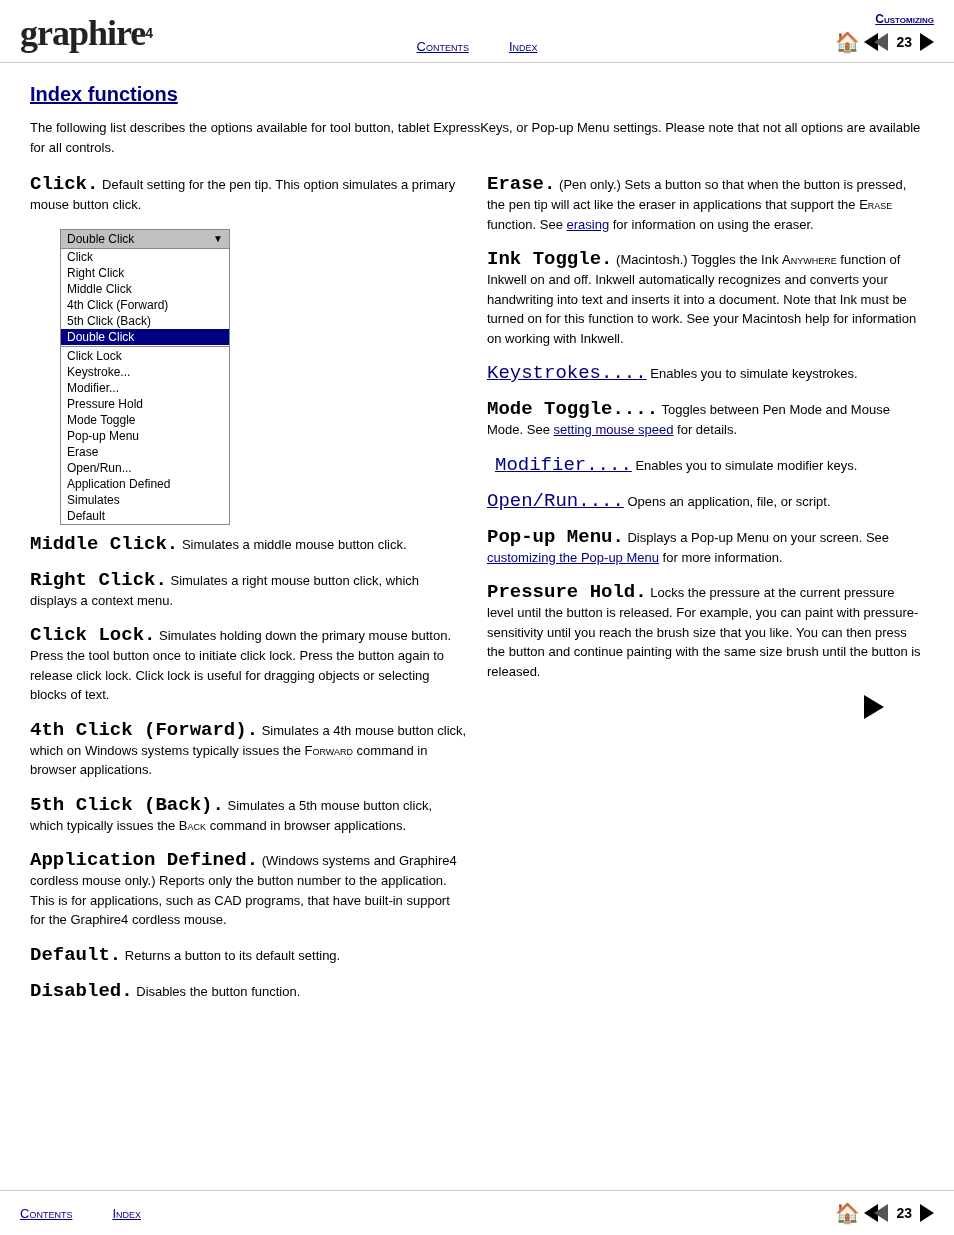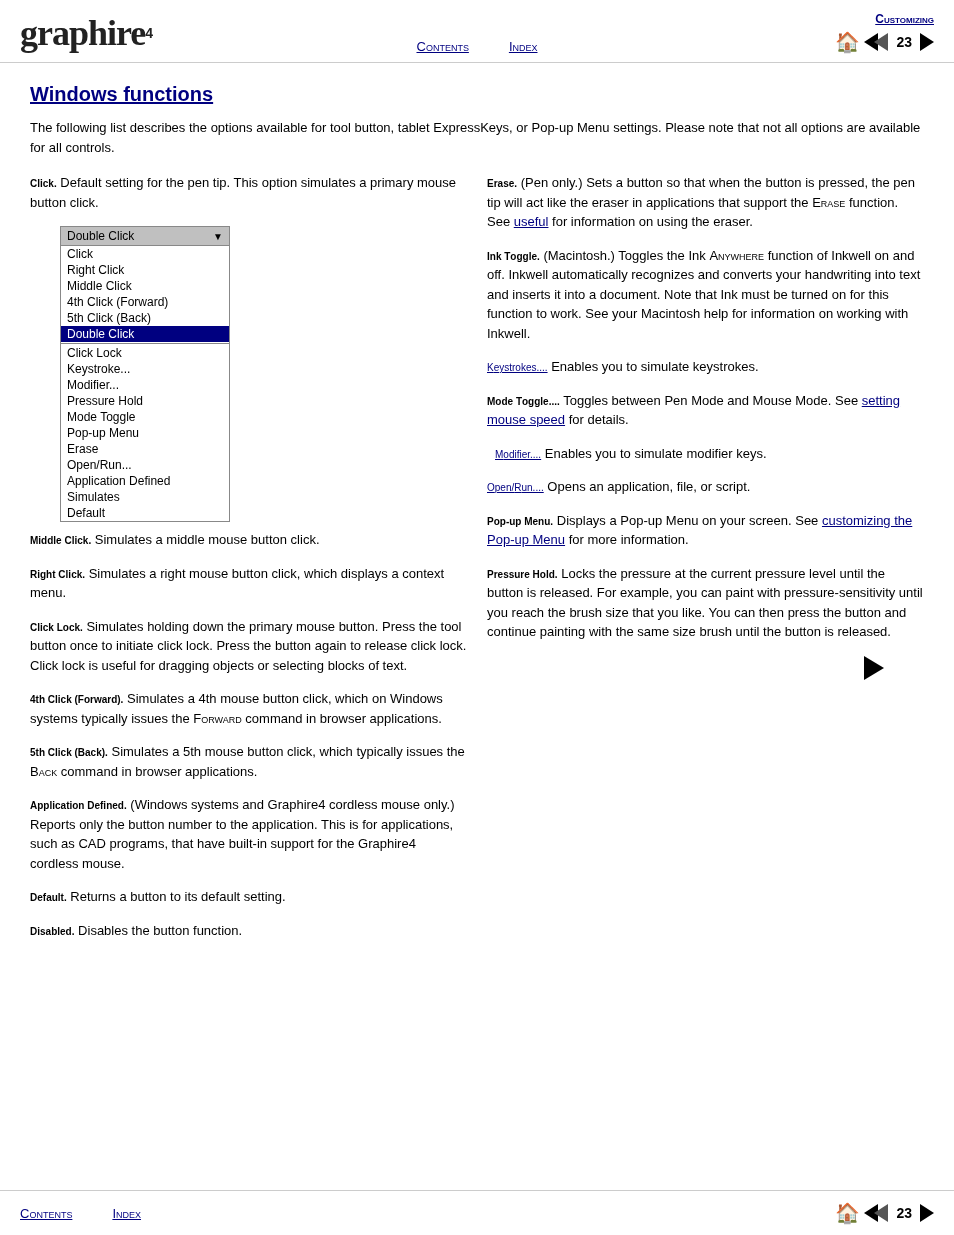--- a/index.html
+++ b/index.html
@@ -117,21 +117,22 @@
     }
     .right-col {
       flex: 1;
     }
 
     .def-block {
       margin-bottom: 14px;
     }
     .def-term {
       font-weight: bold;
-      font-size: 10px;
+      font-size: 19px;
+      font-family: Liberation Mono, monospace;
     }
     .def-term span.sc {
       font-variant: small-caps;
     }
     .def-desc {
       font-size: 13px;
       line-height: 1.5;
     }
     .def-desc a {
       color: #000080;
@@ -259,21 +260,21 @@
         <span class="small-arrow-left"></span>
         <span class="small-arrow-left" style="border-right-color:#555; margin-left:-8px;"></span>
         <span class="page-num">23</span>
         <span class="small-arrow-right"></span>
       </div>
     </div>
   </div>
 
   <div class="content">
 
-    <div class="page-title">Windows functions</div>
+    <div class="page-title">Index functions</div>
     <div class="intro-text">The following list describes the options available for tool button, tablet ExpressKeys, or Pop-up Menu settings.  Please note that not all options are available for all controls.</div>
 
     <div class="two-col">
 
       <div class="left-col">
 
         <div class="def-block">
           <span class="def-term"><span class="sc">C</span>lick.</span>
           <span class="def-desc">  Default setting for the pen tip. This option simulates a primary mouse button click.</span>
         </div>
@@ -345,21 +346,21 @@
           <span class="def-term"><span class="sc">D</span>isabled.</span>
           <span class="def-desc">  Disables the button function.</span>
         </div>
 
       </div>
 
       <div class="right-col">
 
         <div class="def-block">
           <span class="def-term"><span class="sc">E</span>rase.</span>
-          <span class="def-desc">  (Pen only.)  Sets a button so that when the button is pressed, the pen tip will act like the eraser in applications that support the <span style="font-variant:small-caps;">Erase</span> function.  See <a href="#">useful</a> for information on using the eraser.</span>
+          <span class="def-desc">  (Pen only.)  Sets a button so that when the button is pressed, the pen tip will act like the eraser in applications that support the <span style="font-variant:small-caps;">Erase</span> function.  See <a href="#">erasing</a> for information on using the eraser.</span>
         </div>
 
         <div class="def-block">
           <span class="def-term"><span class="sc">I</span>nk <span class="sc">T</span>oggle.</span>
           <span class="def-desc">  (Macintosh.)  Toggles the Ink <span style="font-variant:small-caps;">Anywhere</span> function of Inkwell on and off.  Inkwell automatically recognizes and converts your handwriting into text and inserts it into a document.  Note that Ink must be turned on for this function to work.  See your Macintosh help for information on working with Inkwell.</span>
         </div>
 
         <div class="def-block">
           <span class="def-term" style="font-weight:normal;"><a style="color:#000080;text-decoration:underline;" href="#"><span style="font-variant:small-caps;">K</span>eystrokes....</a></span>
           <span class="def-desc">  Enables you to simulate keystrokes.</span>

